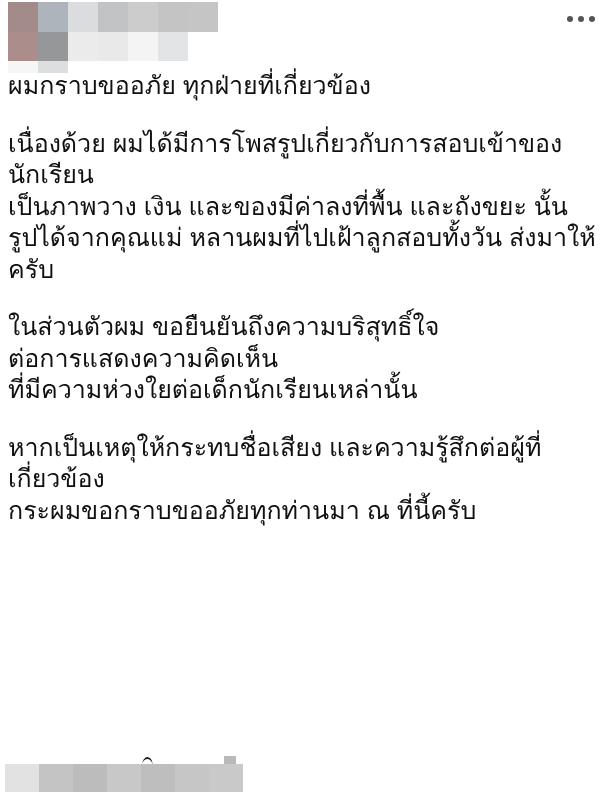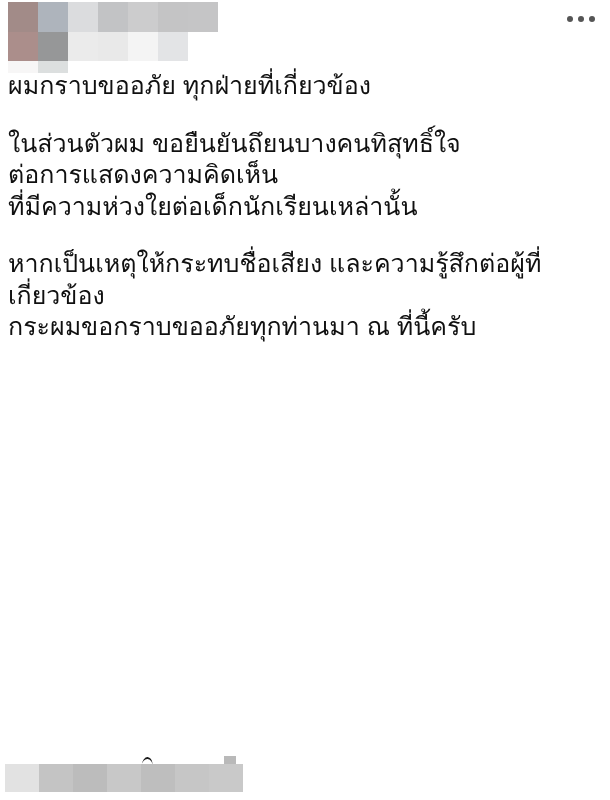--- a/index.html
+++ b/index.html
@@ -89,21 +89,24 @@
     </div>
 
   <div class="menu-btn">
     <span class="dot"></span>
     <span class="dot"></span>
     <span class="dot"></span>
   </div>
 
   <div class="text-block">
     <p class="para">ผมกราบขออภัย ทุกฝ่ายที่เกี่ยวข้อง</p>
-    <p class="para">ในส่วนตัวผม ขอยืนยันถึยนบางคนทิสุทธิ์ใจ
+    <p class="para">เนื่องด้วย ผมได้มีการโพสรูปเกี่ยวกับการสอบเข้าของนักเรียน
+เป็นภาพวาง เงิน และของมีค่าลงที่พื้น และถังขยะ นั้น
+รูปได้จากคุณแม่ หลานผมที่ไปเฝ้าลูกสอบทั้งวัน ส่งมาให้ครับ</p>
+    <p class="para">ในส่วนตัวผม ขอยืนยันถึงความบริสุทธิ์ใจ
 ต่อการแสดงความคิดเห็น
 ที่มีความห่วงใยต่อเด็กนักเรียนเหล่านั้น</p>
     <p class="para">หากเป็นเหตุให้กระทบชื่อเสียง และความรู้สึกต่อผู้ที่เกี่ยวข้อง
 กระผมขอกราบขออภัยทุกท่านมา ณ ที่นี้ครับ</p>
 
   </div>
 
   <span class="sig-peek-mark"></span>
   <span class="sig-peek-square"></span>
 

